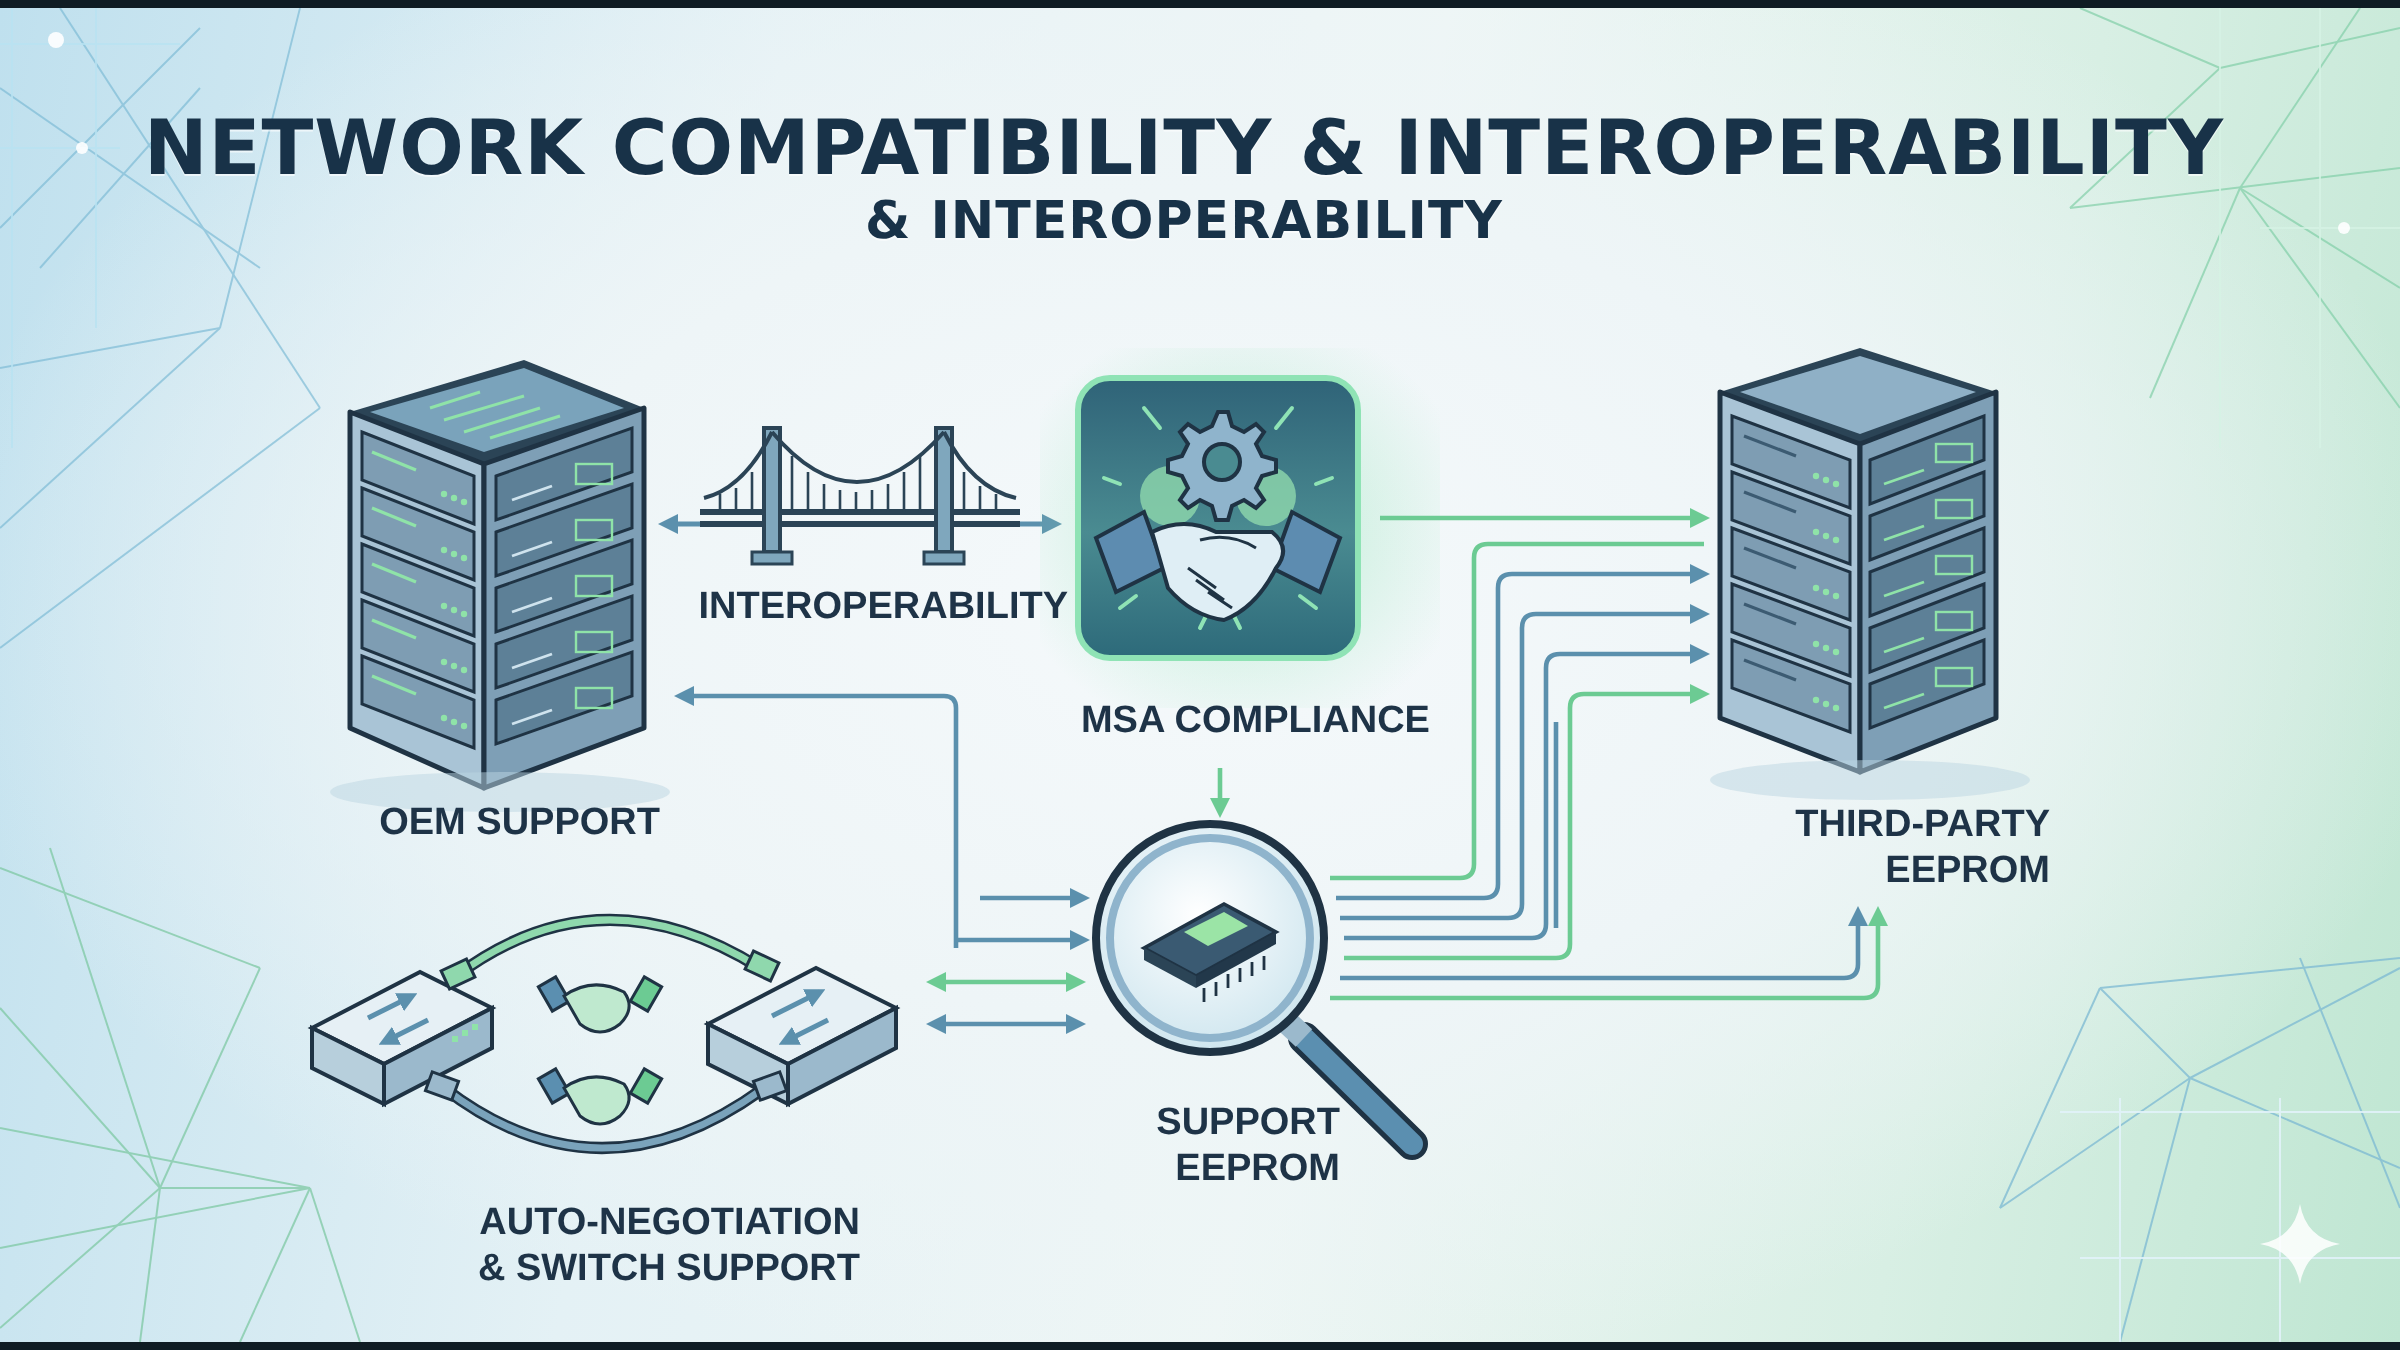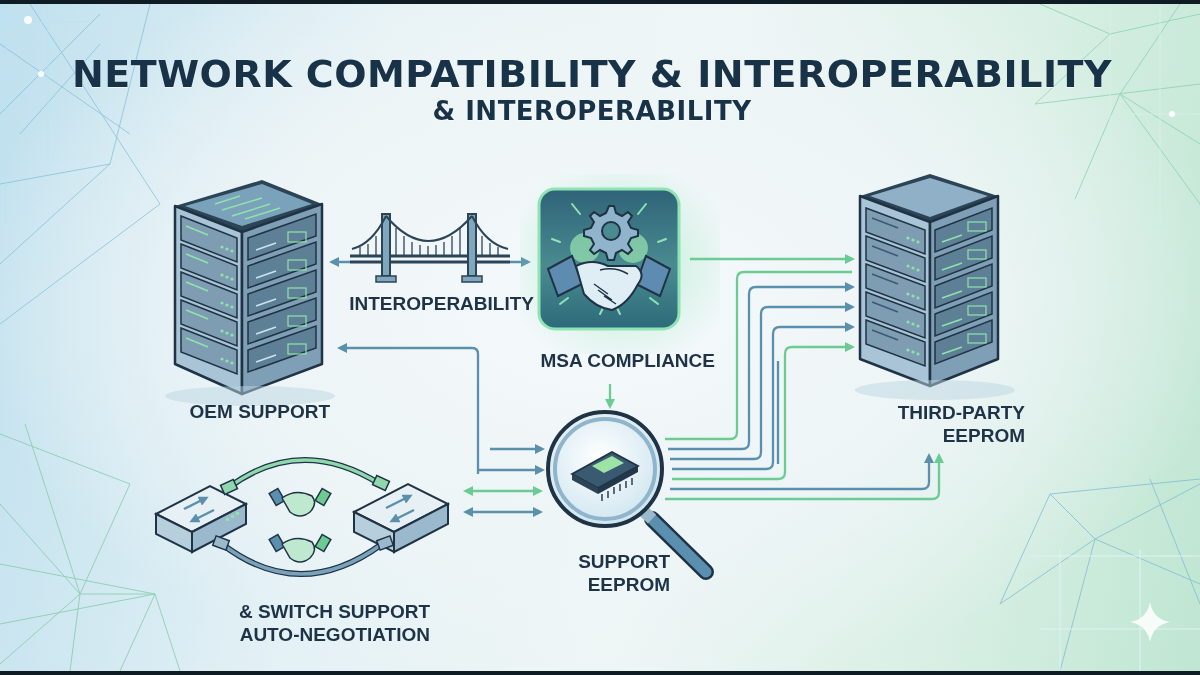--- a/index.html
+++ b/index.html
@@ -415,16 +415,16 @@
   <div class="label" style="left:505px; top:345px; width:210px;">MSA COMPLIANCE</div>
   <div class="label" style="left:845px; top:397px; width:180px;">
     <div>THIRD-PARTY</div>
     <div>EEPROM</div>
   </div>
   <div class="label" style="left:540px; top:546px; width:130px;">
     <div>SUPPORT</div>
     <div>EEPROM</div>
   </div>
   <div class="label" style="left:180px; top:596px; width:250px;">
+    <div>AUTO-NEGOTIATION</div>
     <div>&amp; SWITCH SUPPORT</div>
-    <div>AUTO-NEGOTIATION</div>
   </div>
 </div>
 
 </body></html>

